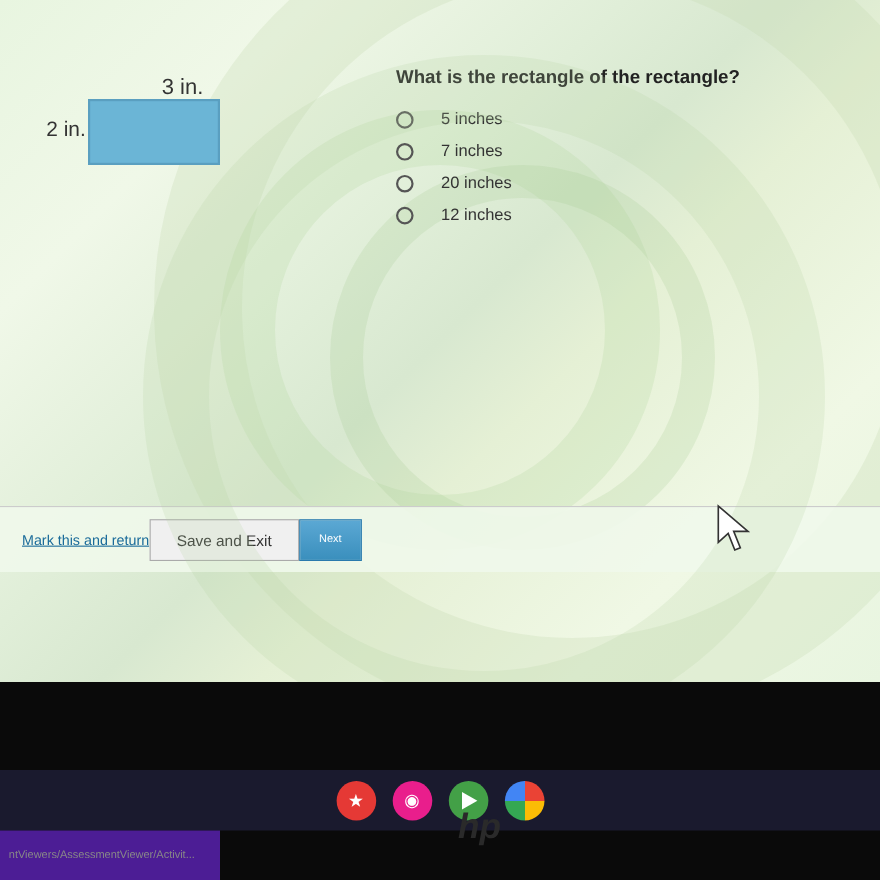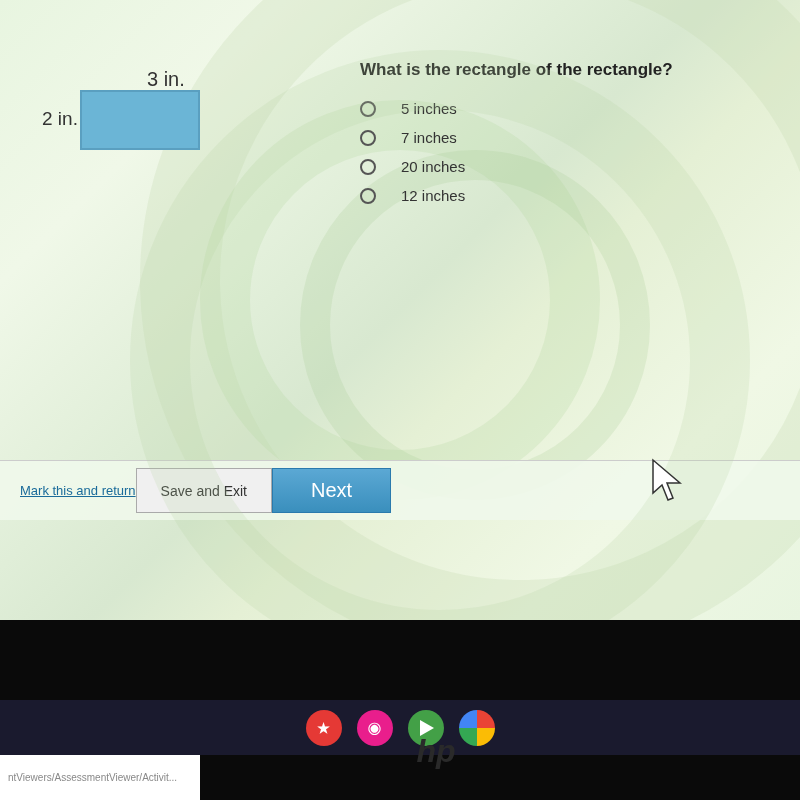--- a/index.html
+++ b/index.html
@@ -179,22 +179,22 @@
       border: 1px solid #aaa;
       padding: 10px 24px;
       font-size: 14px;
       color: #333;
       cursor: pointer;
     }
 
     .btn-next {
       background: linear-gradient(180deg, #5ba8d4 0%, #3a8fbd 100%);
       border: 1px solid #2a7aad;
-      padding: 10px 38px;
-      font-size: 20px;
+      padding: 10px 17px;
+      font-size: 10px;
       color: white;
       cursor: pointer;
       position: relative;
     }
 
     
     .cursor-overlay {
       position: absolute;
       bottom: 115px;
       left: 648px;
@@ -234,21 +234,21 @@
     .taskbar-icon.green-icon { background: #43a047; }
     .taskbar-icon.chrome-icon { background: conic-gradient(#ea4335 0deg 90deg, #fbbc05 90deg 180deg, #34a853 180deg 270deg, #4285f4 270deg 360deg); }
 
     
     .url-bar {
       position: absolute;
       bottom: 0;
       left: 0;
       width: 200px;
       height: 45px;
-      background: #ffffff;
+      background: #4c1d95;
       color: #aaa;
       font-size: 11px;
       display: flex;
       align-items: center;
       padding: 0 8px;
     }
 
     
     .black-bottom {
       position: absolute;

